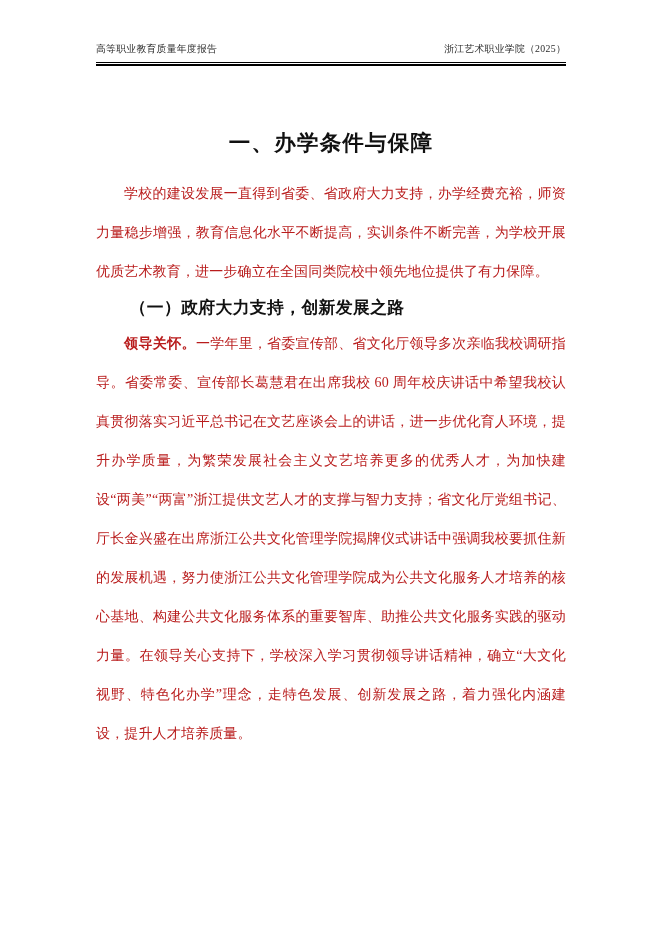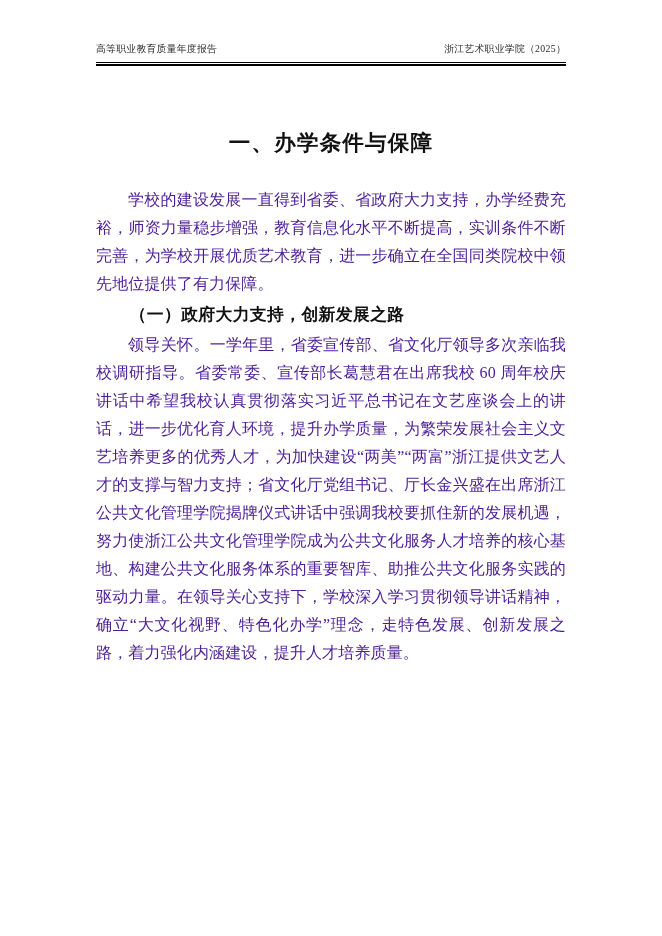--- a/index.html
+++ b/index.html
@@ -71,49 +71,49 @@
     width: 470px;
   }
 
   .doc-title {
     font-family: "DejaVu Sans", "Liberation Sans", sans-serif;
     font-size: 21.5px;
     font-weight: bold;
     text-align: center;
     letter-spacing: 1.2px;
     line-height: 33px;
-    margin: 0 0 27px 0;
+    margin: 0 0 15px 0;
     color: #111111;
   }
 
   .para {
-    font-size: 16px;
-    line-height: 28px;
+    font-size: 14px;
+    line-height: 39px;
     text-align: justify;
     text-justify: inter-ideograph;
     text-indent: 2em;
     margin: 0;
     letter-spacing: 0.15px;
-    color: #4c1d95;
+    color: #b91c1c;
   }
 
   .sub-head {
     font-family: "DejaVu Sans", "Liberation Sans", sans-serif;
     font-size: 16.8px;
     font-weight: bold;
     line-height: 33px;
     text-indent: 2em;
     margin: 0;
     letter-spacing: 0.4px;
     color: #111111;
   }
 
   .lead-bold {
     font-family: "DejaVu Sans", "Liberation Sans", sans-serif;
-    font-weight: normal;
+    font-weight: bold;
     letter-spacing: 0.3px;
   }
 
   
   .page-number {
     position: absolute;
     left: 0;
     top: 864px;
     width: 662px;
     text-align: center;

